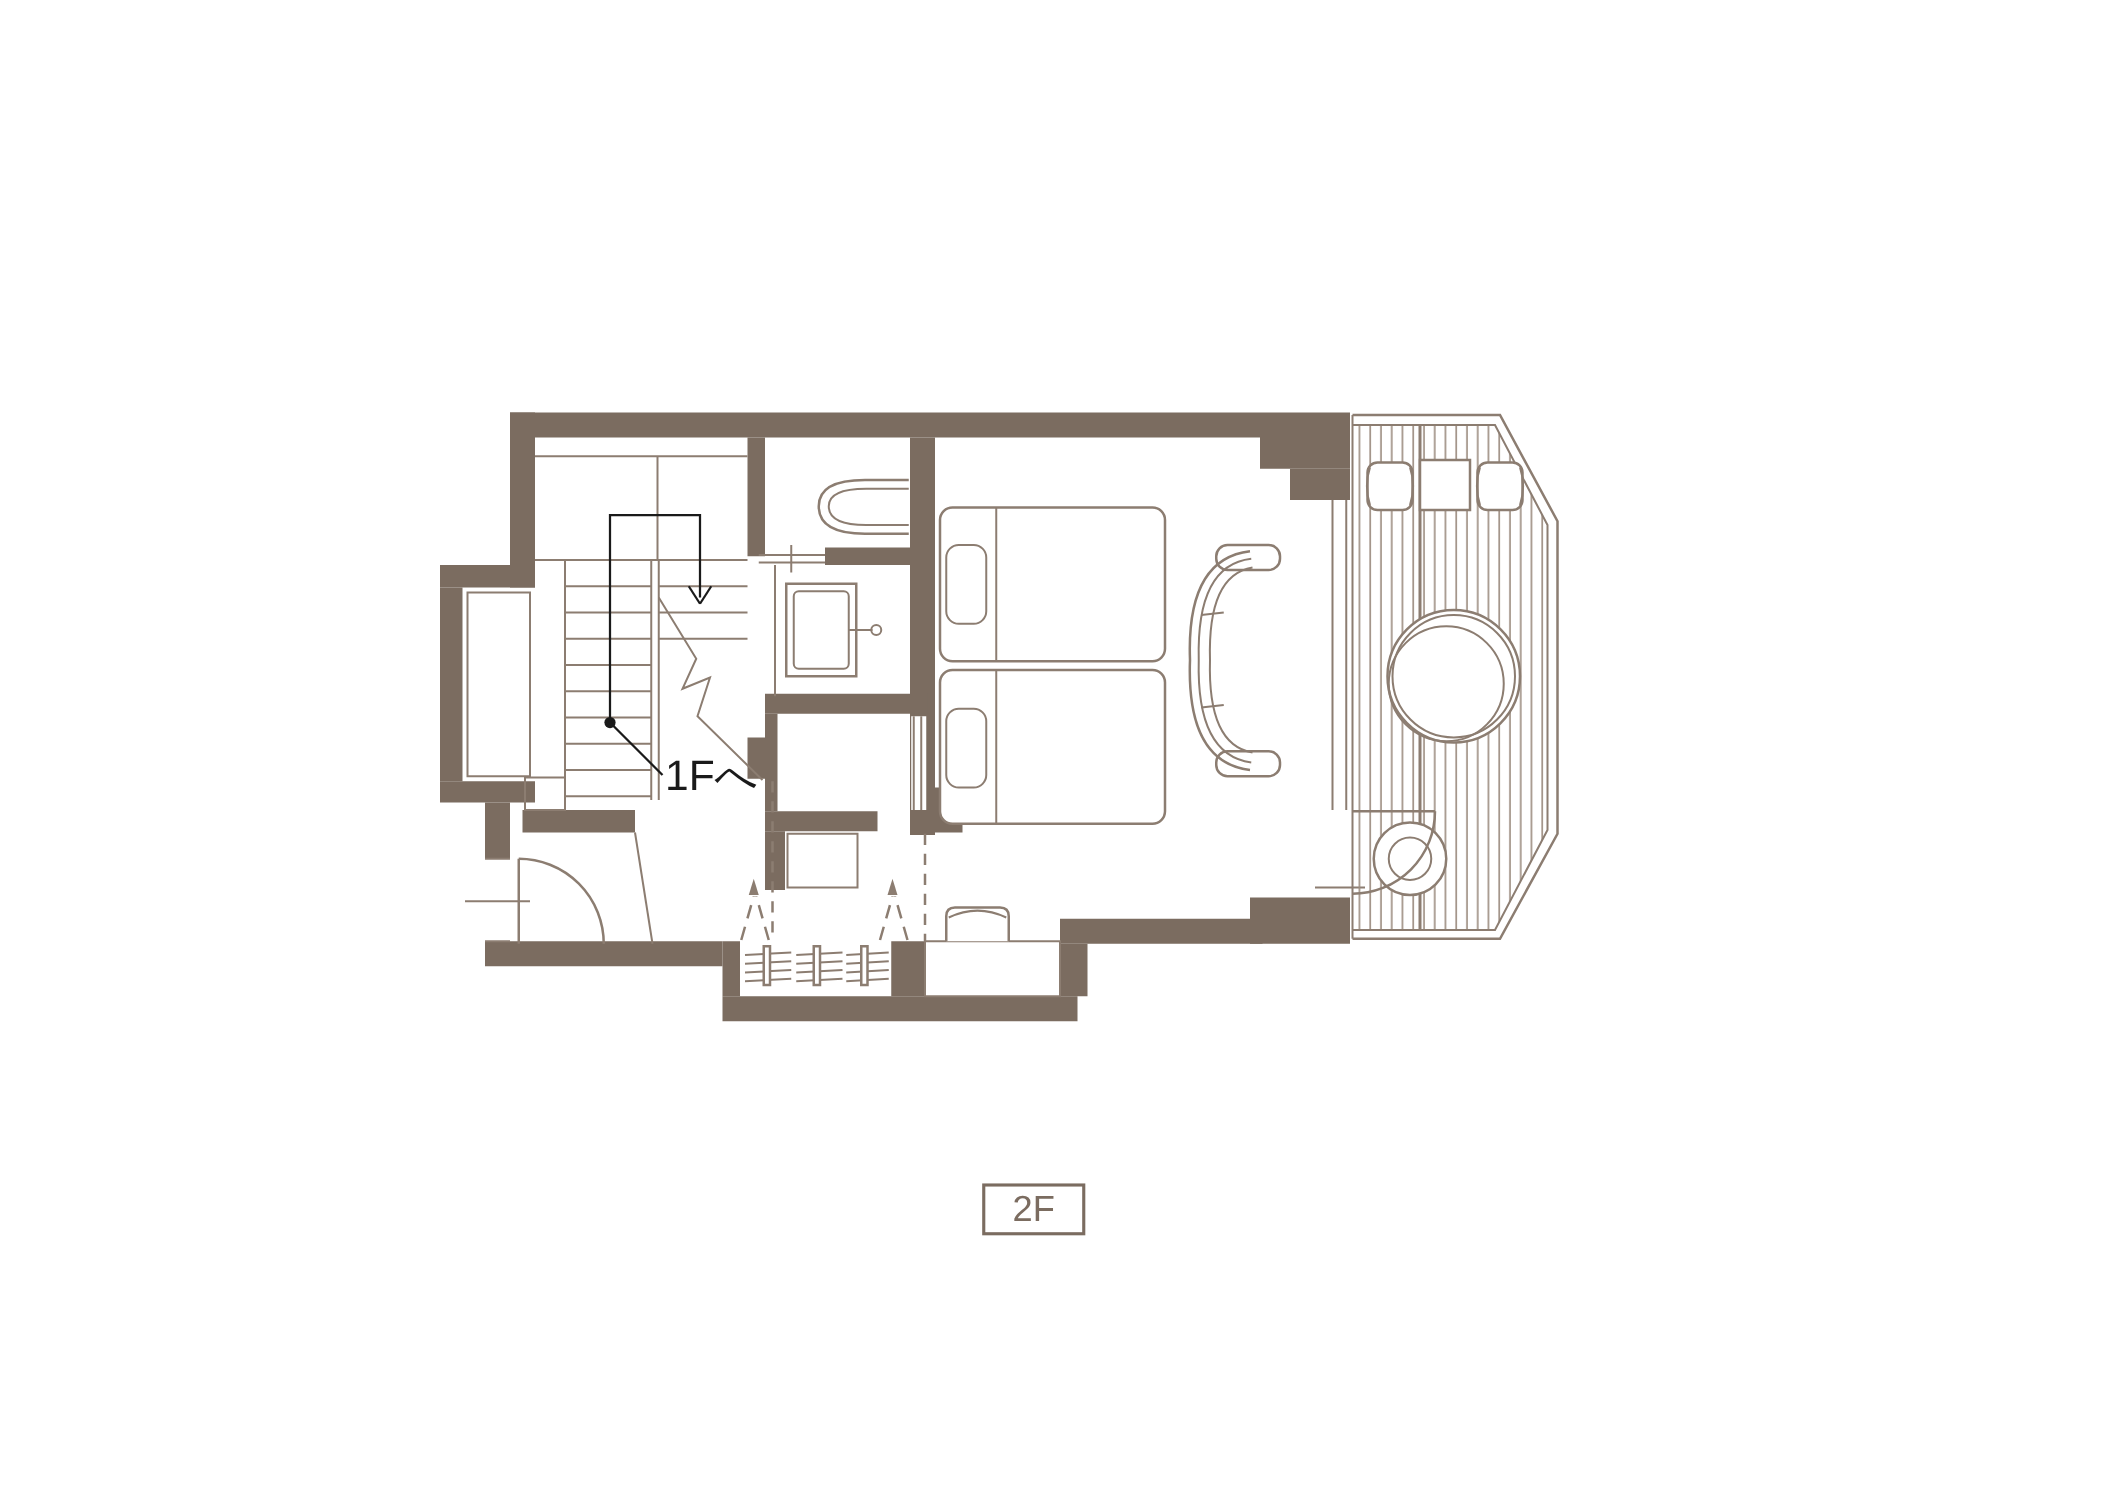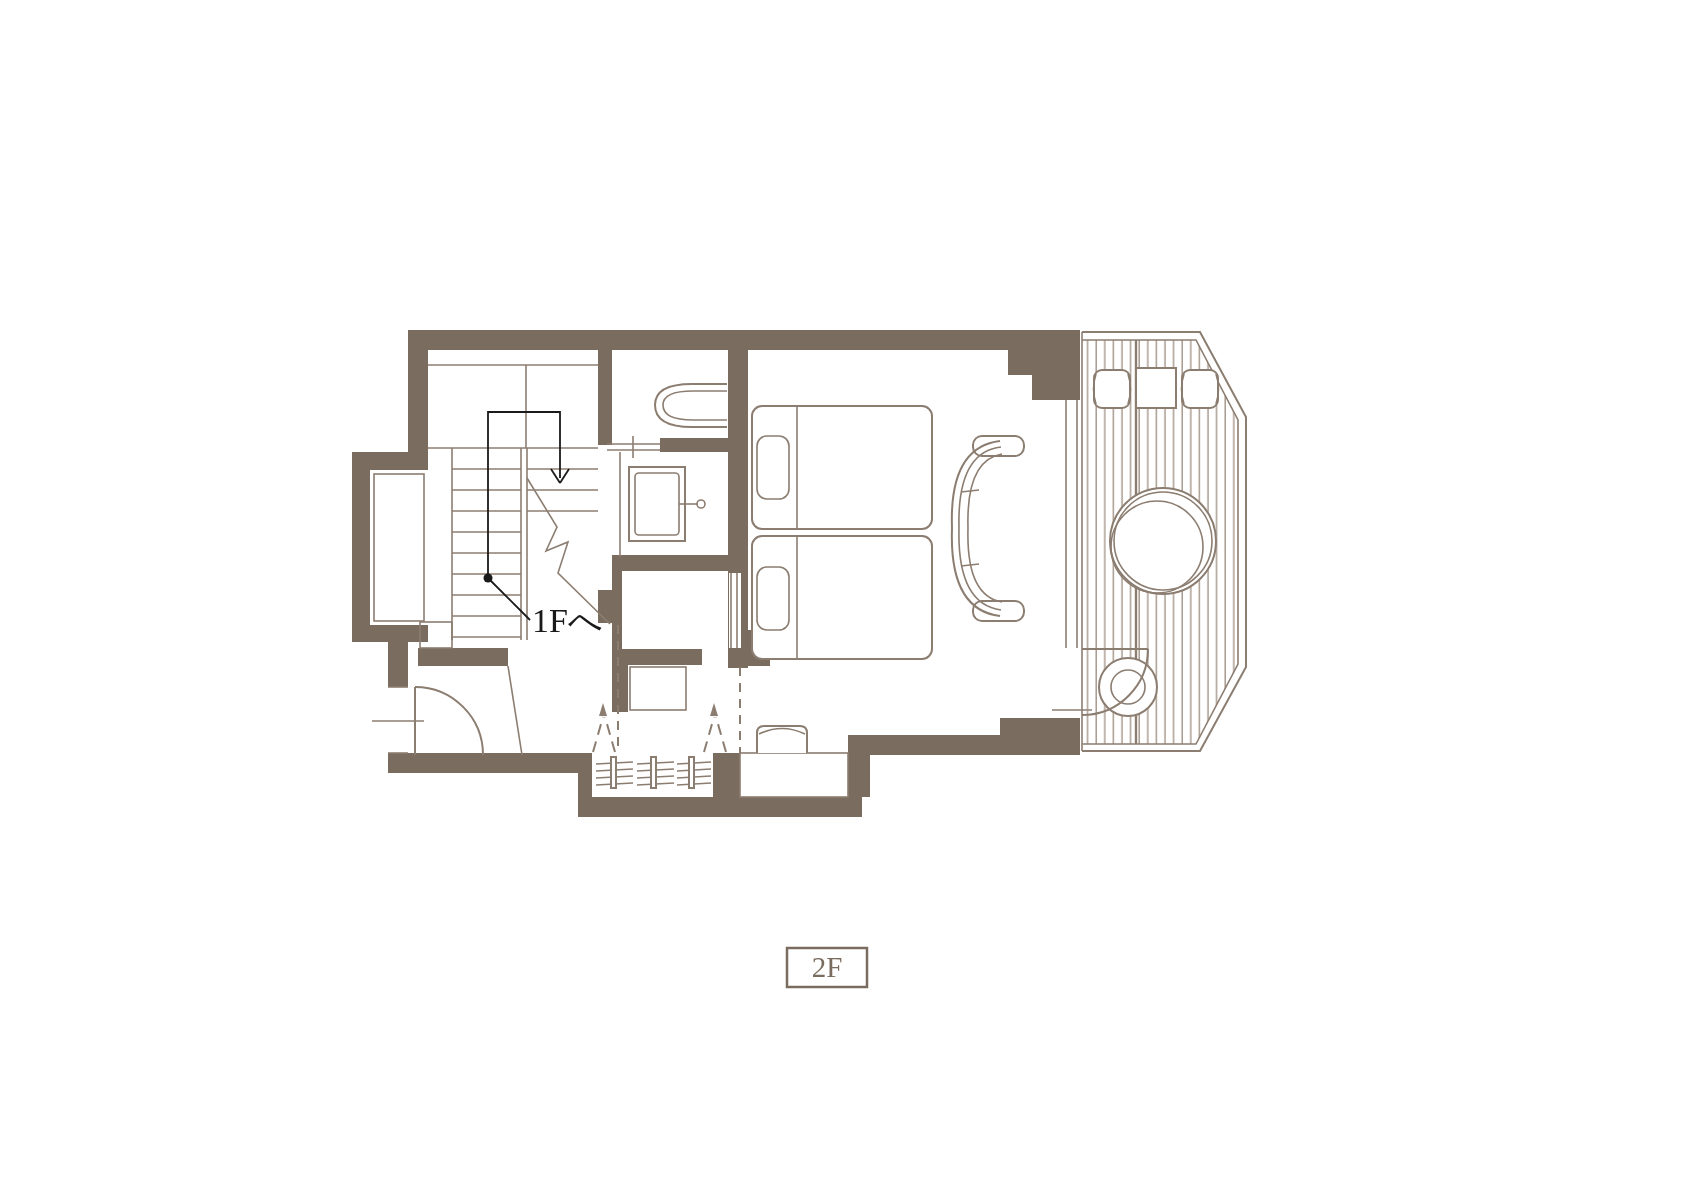--- a/index.html
+++ b/index.html
@@ -4,21 +4,21 @@
 <style>
   :root{
     --wall:#7b6c60;
     --line:#8c7d71;
     --slat:#9c8d80;
     --annotation:#1a1a1a;
     --bg:#ffffff;
   }
   html,body{margin:0;padding:0;background:var(--bg);}
   .canvas{position:relative;width:1684px;height:1192px;background:var(--bg);overflow:hidden;
-          font-family:Liberation Serif, serif;}
+          font-family:Liberation Sans, sans-serif;}
   svg{position:absolute;left:0;top:0;}
   .wall{fill:var(--wall);stroke:none;}
   .ln{stroke:var(--line);stroke-width:2;fill:none;}
   .ln15{stroke:var(--line);stroke-width:1.6;fill:none;}
   .lnw{stroke:var(--line);stroke-width:2;fill:#ffffff;}
   .slatline{stroke:var(--slat);stroke-width:1.3;}
   .dash{stroke:var(--line);stroke-width:2;fill:none;stroke-dasharray:9 7;}
   .dashleg{stroke:var(--line);stroke-width:2;fill:none;stroke-dasharray:11 7;}
   .blk{stroke:var(--annotation);stroke-width:1.8;fill:none;}
   .blkfill{fill:var(--annotation);stroke:none;}

